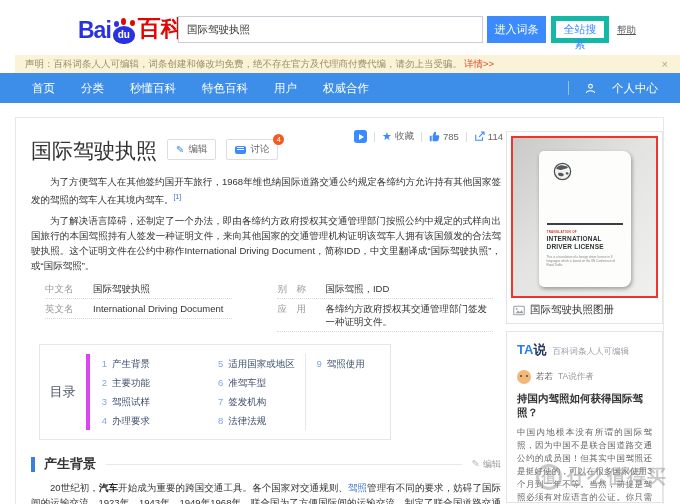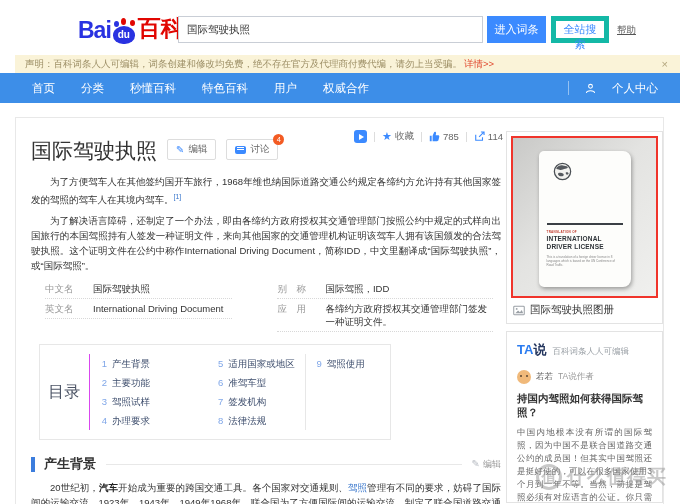--- a/index.html
+++ b/index.html
@@ -80,22 +80,22 @@
   .info{display:flex;margin:4px 0 0 14px;width:448px;}
   .info-colL{width:200px;margin-right:18px;}
   .info-colR{width:230px;margin-left:27px;}
   .info-row{display:flex;border-bottom:1px dotted #d8d8d8;padding:3px 0 3px;min-height:19px;
             font-size:9.5px;line-height:13px;}
   .info-label{width:48px;flex-shrink:0;color:#999;}
   .info-value{color:#333;}
 
   
   .toc{display:flex;border:1px solid #e7e7e7;margin:12px 0 0 8px;width:352px;padding:9px 0;}
-  .toc-title{width:50px;display:flex;align-items:center;justify-content:center;font-size:16px;color:#4d5566;
-             border-right:1px solid #d946ef;}
+  .toc-title{width:50px;display:flex;align-items:center;justify-content:center;font-size:13px;color:#4d5566;
+             border-right:4px solid #d946ef;}
   .toc-col{padding:0 0 0 12px;}
   .toc-col1{width:117px;}
   .toc-col2{width:100px;border-left:none;}
   .toc-col3{width:85px;border-left:1px solid #e7e7e7;padding-left:10px;}
   .toc-item{font-size:9.5px;line-height:19px;cursor:pointer;white-space:nowrap;}
   .toc-num{color:#7fa6e8;margin-right:5px;}
   .toc-label{color:#3f4f6e;}
 
   
   .sec-head{display:flex;align-items:center;margin-top:15px;}

